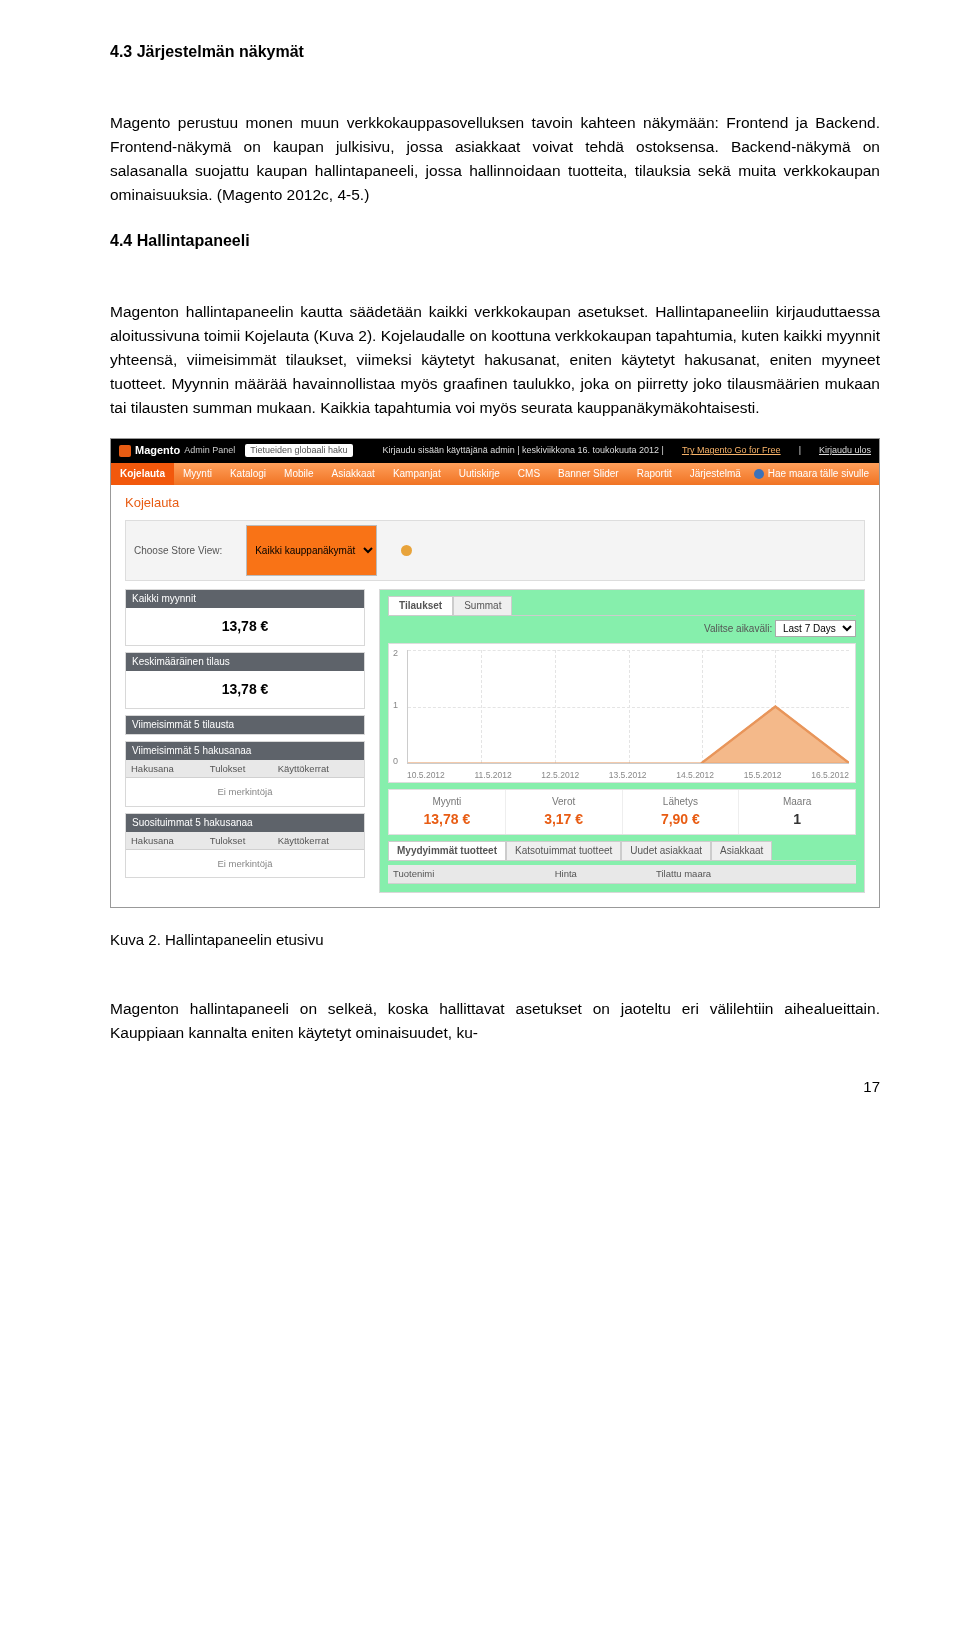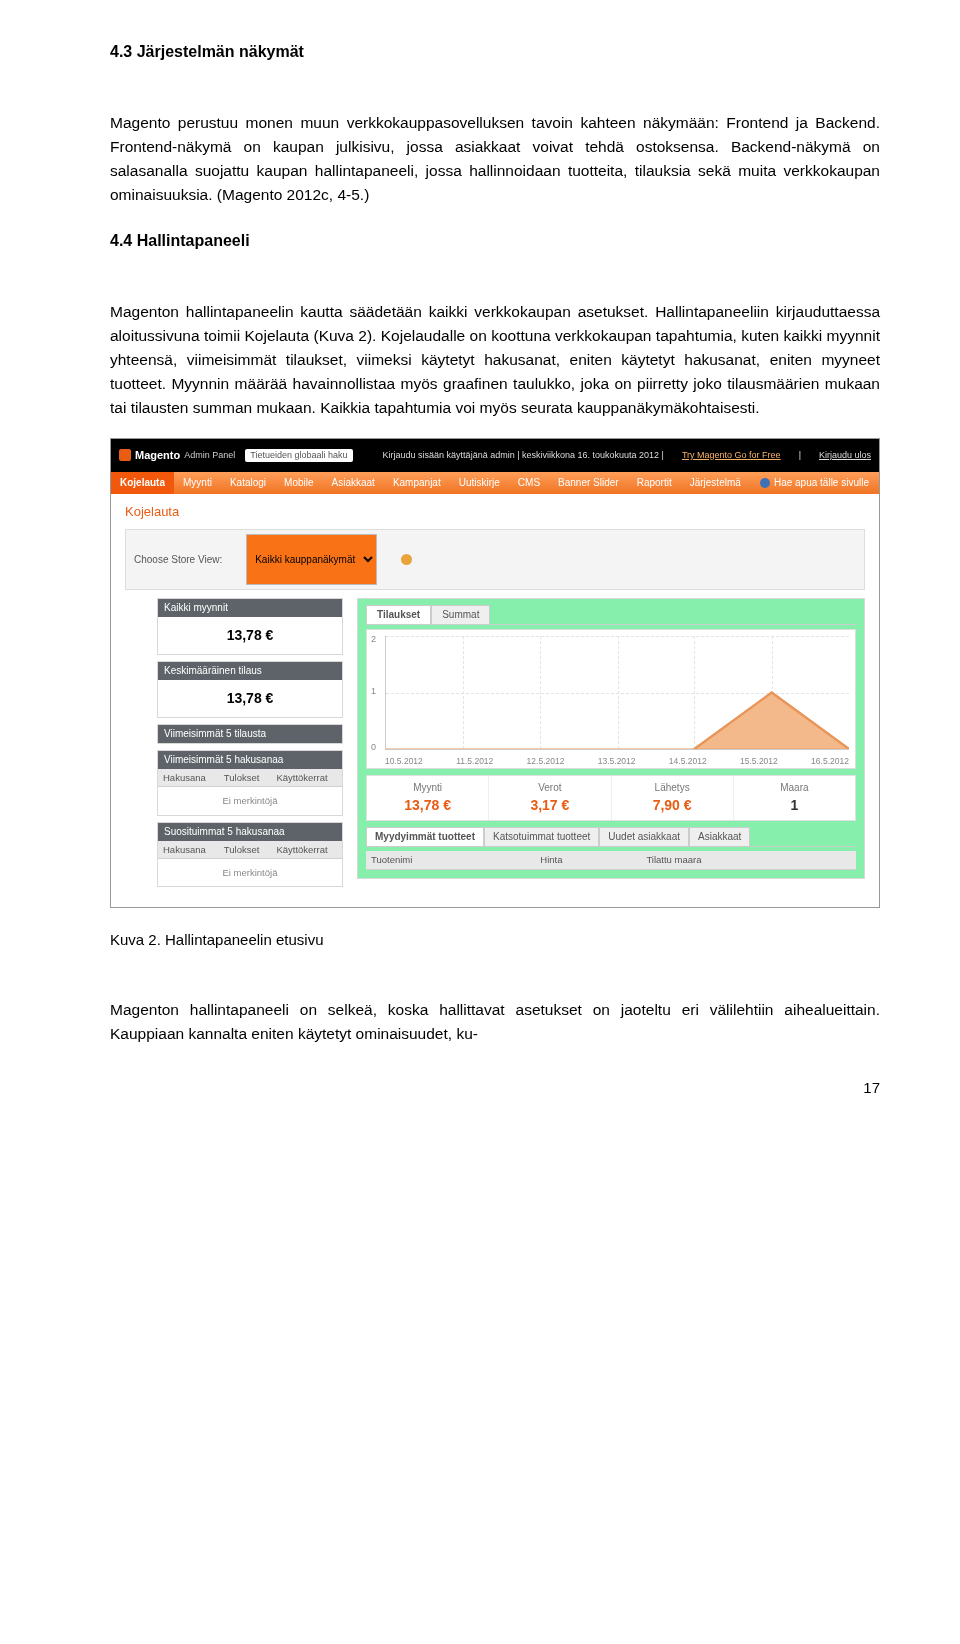--- a/index.html
+++ b/index.html
@@ -34,21 +34,21 @@
     background: #fff;
     font-size: 10px;
     line-height: 1.2;
     margin: 10px 0 20px 0;
   }
   .admin-topbar {
     background: #000;
     color: #fff;
     display: flex;
     align-items: center;
-    height: 33px;
+    height: 24px;
     padding: 0 8px;
     gap: 10px;
   }
   .admin-logo {
     font-weight: bold;
     font-size: 11px;
     color: #fff;
     display:flex; align-items:center; gap:4px;
   }
   .admin-logo .m-icon {
@@ -84,21 +84,21 @@
   .storeview-row{
     background:#f4f4f4;border:1px solid #ddd;
     padding:4px 8px; display:flex; align-items:center; gap:24px;
     font-size:10px; color:#555; margin-bottom:8px;
   }
   .storeview-row select{
     font-size:10px; border:1px solid #bbb; background:#f97316; padding:18px 4px;
   }
   .info-dot{width:11px;height:11px;border-radius:50%;background:#e8a33a;display:inline-block;}
   .dash-columns{ display:flex; gap:14px; align-items:flex-start;}
-  .dash-left{ width:186px;margin-left:32px;}
+  .dash-left{ width:240px;}
   .dash-right{ flex:1; border:1px solid #d8d8d8; background:#86efac; padding:6px 8px 8px 8px;}
   .panel-head{
     background:#5e636a;color:#fff;font-size:10px;
     padding:3px 6px;
   }
   .panel-box{ border:1px solid #d8d8d8; margin-bottom:6px;}
   .panel-big{
     background:#fff; text-align:center; font-size:14px;
     font-weight:bold; padding:10px 4px;
   }
@@ -176,21 +176,21 @@
     <span class="menu-item">Mobile</span>
     <span class="menu-item">Asiakkaat</span>
     <span class="menu-item">Kampanjat</span>
     <span class="menu-item">Uutiskirje</span>
     <span class="menu-item">CMS</span>
     <span class="menu-item">Banner Slider</span>
     <span class="menu-item">Raportit</span>
     <span class="menu-item">Järjestelmä</span>
     <span class="menu-right">
       <span class="help-dot"></span>
-      <span>Hae apua tälle sivulle</span>
+      <span>Hae maara tälle sivulle</span>
     </span>
   </div>
   <div class="admin-body">
     <div class="page-title">Kojelauta</div>
     <div class="storeview-row">
       <span>Choose Store View:</span>
       <select>
         <option>Kaikki kauppanäkymät</option>
       </select>
       <span class="info-dot"></span>
@@ -238,20 +238,26 @@
                 </tr>
           </tbody>
             </table>
         </div>
       </div>
 
       <div class="dash-right">
         <div class="tabs-row">
           <span class="tab active">Tilaukset</span>
           <span class="tab">Summat</span>
+        </div>
+        <div class="range-row">
+          <span>Valitse aikaväli:</span>
+          <select>
+            <option>Last 7 Days</option>
+          </select>
         </div>
         <div class="chart-box">
           <span class="chart-ylabel" style="top:4px">2</span>
           <span class="chart-ylabel" style="top:56px">1</span>
           <span class="chart-ylabel" style="bottom:16px">0</span>
           <div class="chart-grid">
             <div class="hline" style="top:0%"></div>
             <div class="hline" style="top:50%"></div>
             <div class="vline" style="left:16.6%"></div>
             <div class="vline" style="left:33.3%"></div>

